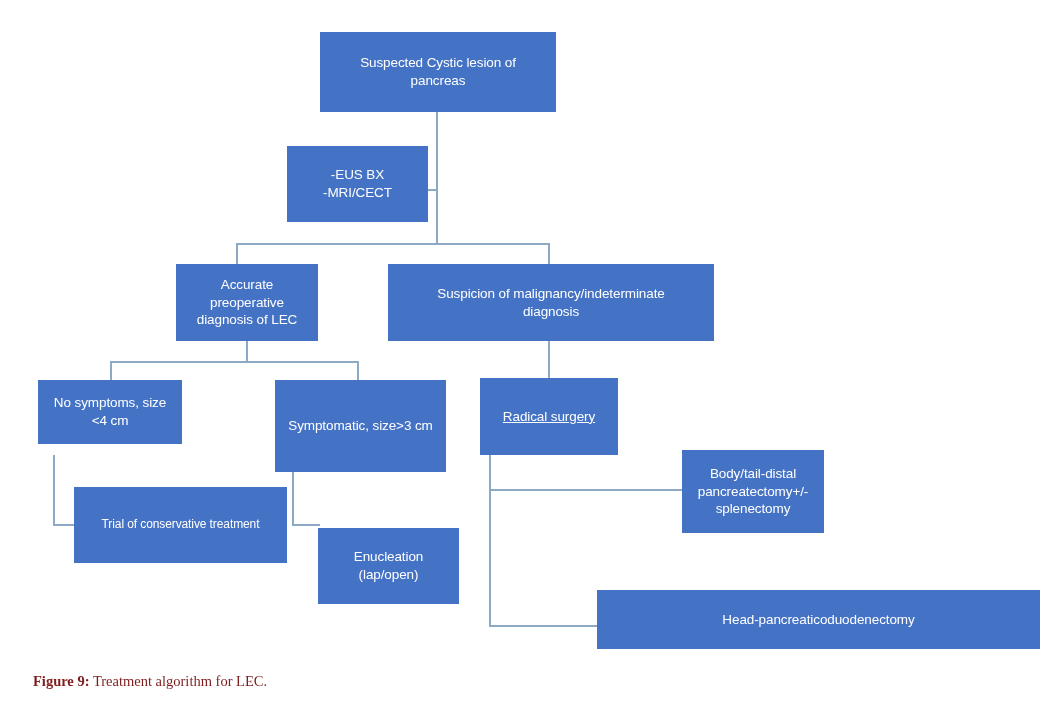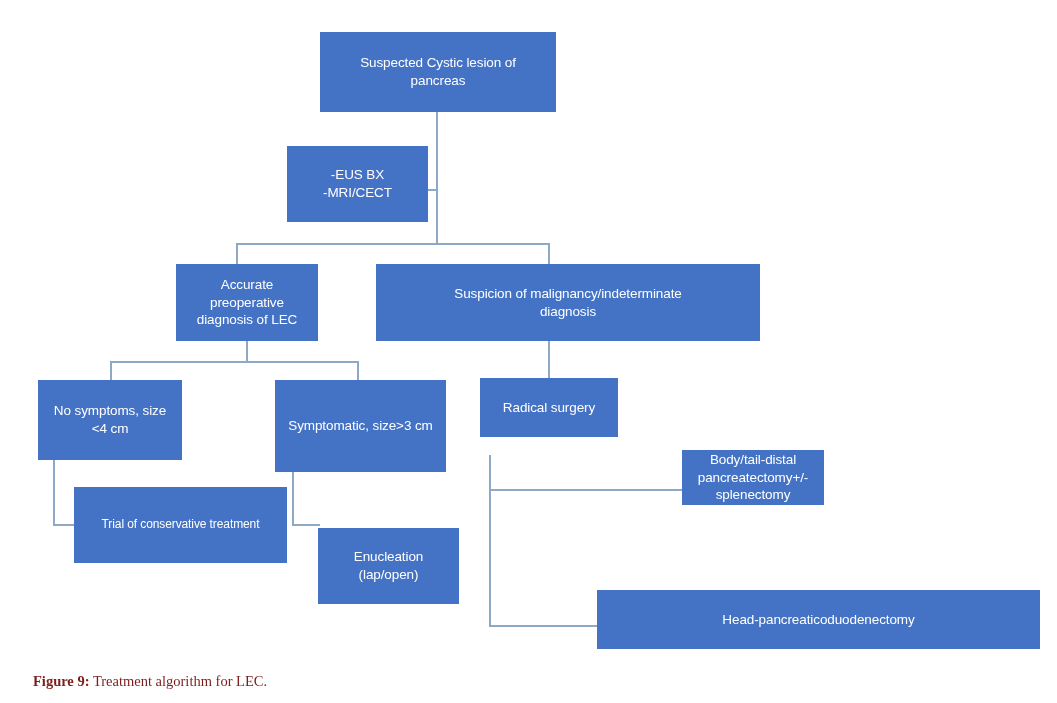--- a/index.html
+++ b/index.html
@@ -39,25 +39,25 @@
     position: absolute;
     background: #8EA9C6;
   }
   .conn.v { width: 2px; }
   .conn.h { height: 2px; }
 
   
   #n-suspected      { left: 320px; top: 32px;  width: 236px; height: 80px;  font-size: 13.5px; }
   #n-eus            { left: 287px; top: 146px; width: 141px; height: 76px;  font-size: 13.5px; }
   #n-accurate       { left: 176px; top: 264px; width: 142px; height: 77px;  font-size: 13.5px; }
-  #n-suspicion      { left: 376px; top: 264px; width: 384px; height: 77px;  font-size: 13.5px; }
-  #n-nosymptoms     { left: 38px;  top: 380px; width: 144px; height: 80px;  font-size: 13.5px; }
+  #n-suspicion      { left: 388px; top: 264px; width: 326px; height: 77px;  font-size: 13.5px; }
+  #n-nosymptoms     { left: 38px;  top: 380px; width: 144px; height: 64px;  font-size: 13.5px; }
   #n-symptomatic    { left: 275px; top: 380px; width: 171px; height: 92px;  font-size: 13.5px; }
-  #n-radical        { left: 480px; top: 378px; width: 138px; height: 59px;  font-size: 13.5px; }
-  #n-bodytail       { left: 682px; top: 450px; width: 142px; height: 55px;  font-size: 13.5px; }
+  #n-radical        { left: 480px; top: 378px; width: 138px; height: 77px;  font-size: 13.5px; text-decoration: underline; }
+  #n-bodytail       { left: 682px; top: 450px; width: 142px; height: 83px;  font-size: 13.5px; }
   #n-trial          { left: 74px;  top: 487px; width: 213px; height: 76px;  font-size: 12px; }
   #n-enucleation    { left: 318px; top: 487px; width: 141px; height: 76px;  font-size: 13.5px; margin-top: 41px; }
   #n-head           { left: 597px; top: 590px; width: 443px; height: 59px;  font-size: 13.5px; }
 
   
   #c-top-v          { left: 436px; top: 111px;  height: 134px; }
   #c-eus-stub       { left: 427px; top: 189px;  width: 11px; }
   #c-split1-h       { left: 236px; top: 243px;  width: 314px; }
   #c-split1-left-v  { left: 236px; top: 243px;  height: 23px; }
   #c-split1-right-v { left: 548px; top: 243px;  height: 23px; }

